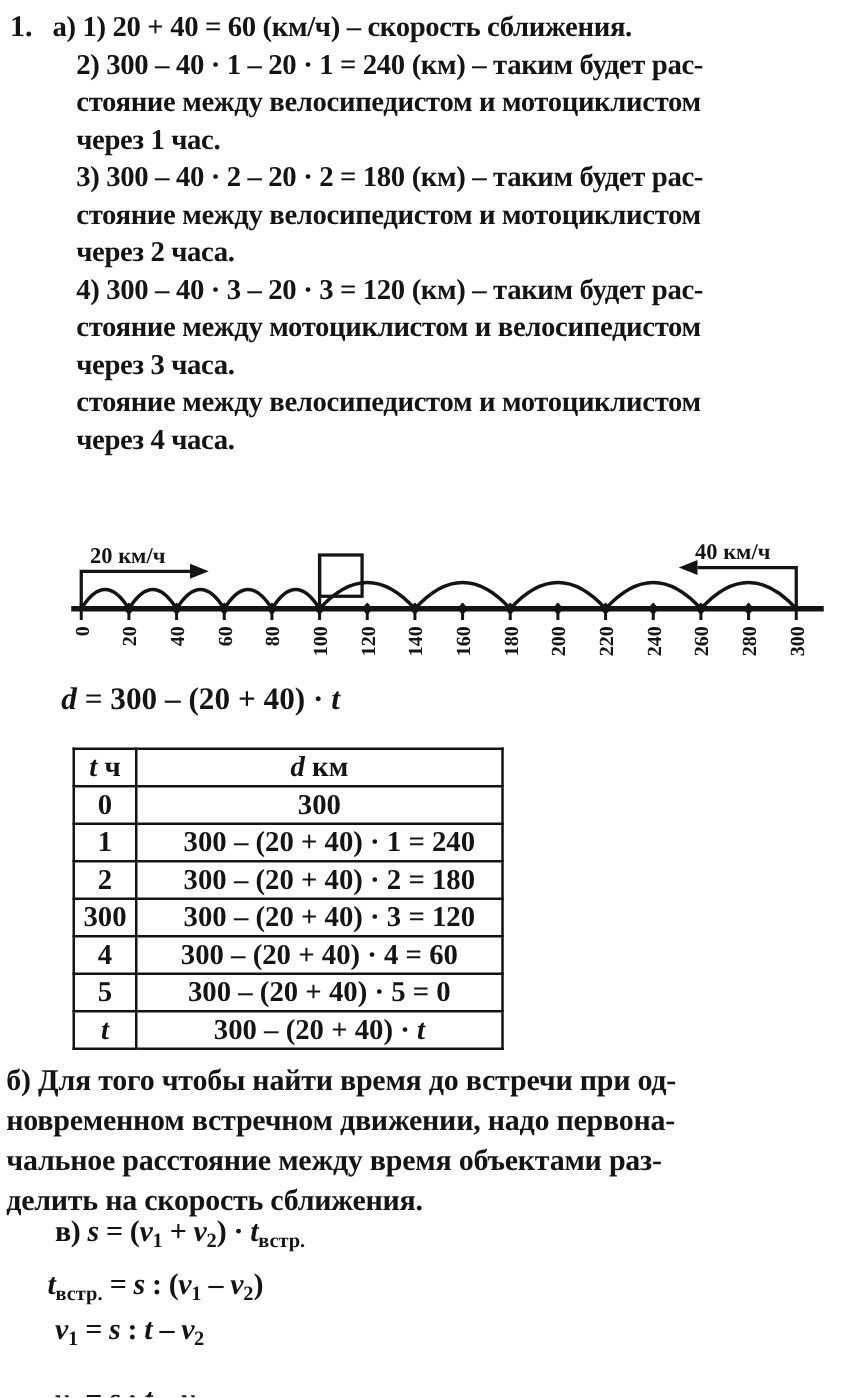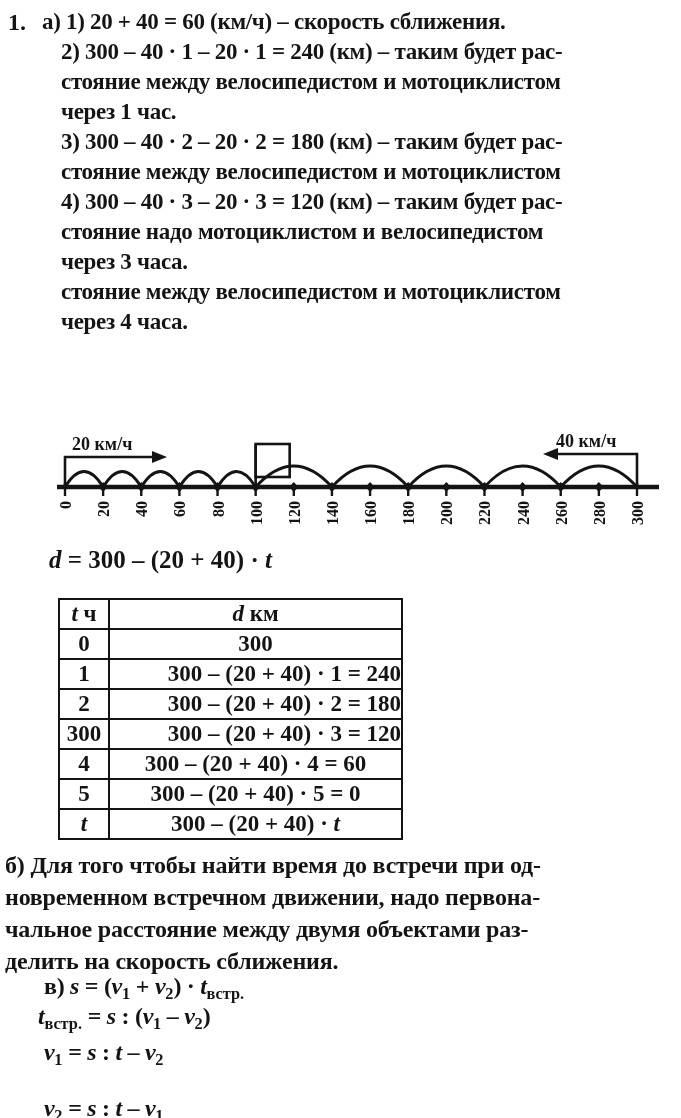--- a/index.html
+++ b/index.html
@@ -15,56 +15,57 @@
   #partA .tline:first-child{padding-left:42px;}
   .problem-marker{position:absolute;left:8px;top:7px;height:30px;line-height:30px;font-size:24px;}
   #partB{position:absolute;left:0;top:849px;width:681px;}
   #partB .tline{height:32px;line-height:32px;font-size:24px;padding-left:5px;letter-spacing:-0.2px;}
   
   #formulaD{position:absolute;left:49px;top:546px;font-size:25px;white-space:nowrap;}
   
   #partC{position:absolute;left:0;top:971px;width:681px;}
   #partC .tline{height:30px;line-height:30px;font-size:24px;}
   #partC .tline:nth-child(1){padding-left:44px;}
-  #partC .tline:nth-child(2){padding-left:38px;margin-top:0px;}
+  #partC .tline:nth-child(2){padding-left:38px;margin-top:12px;}
   #partC .tline:nth-child(3){padding-left:44px;margin-top:6px;}
   #partC .tline:nth-child(4){padding-left:44px;margin-top:26px;}
   .it{font-style:italic;}
   .sub{font-size:0.68em;vertical-align:-0.30em;letter-spacing:0;}
   
   #dTable{
     position:absolute;left:58px;top:598px;width:345px;
     border-collapse:collapse;table-layout:fixed;
   }
   #dTable td{
     border:2.5px solid #141414;height:28px;padding:0;
     font-size:23px;font-weight:700;text-align:center;vertical-align:middle;
     white-space:nowrap;overflow:hidden;
   }
   #dTable td.col-t{width:48px;}
-  #dTable td.al-l{text-align:right;padding-left:16px;}
+  #dTable td.al-l{text-align:center;padding-left:16px;}
   
   #diagram{position:absolute;left:0;top:413px;}
   #diagram text{font-family:"Liberation Serif","DejaVu Serif",serif;font-weight:700;fill:#141414;}
 </style>
 </head>
 <body>
 
 <div class="page">
   <div class="problem-marker">1.</div>
 
   <div id="partA">
       <div class="tline">а) 1) 20 + 40 = 60 (км/ч) – скорость сближения.</div>
       <div class="tline">2) 300 – 40 · 1 – 20 · 1 = 240 (км) – таким будет рас-</div>
       <div class="tline">стояние между велосипедистом и мотоциклистом</div>
       <div class="tline">через 1 час.</div>
       <div class="tline">3) 300 – 40 · 2 – 20 · 2 = 180 (км) – таким будет рас-</div>
       <div class="tline">стояние между велосипедистом и мотоциклистом</div>
+      <div class="tline">через 2 часа.</div>
       <div class="tline">4) 300 – 40 · 3 – 20 · 3 = 120 (км) – таким будет рас-</div>
-      <div class="tline">стояние надо мотоциклистом и велосипедистом</div>
+      <div class="tline">стояние между мотоциклистом и велосипедистом</div>
       <div class="tline">через 3 часа.</div>
       <div class="tline">стояние между велосипедистом и мотоциклистом</div>
       <div class="tline">через 4 часа.</div>
     </div>
 
   <svg id="diagram" width="681" height="128" viewBox="0 0 681 128">
       <line x1="57" y1="74" x2="659" y2="74" stroke="#141414" stroke-width="4.5"></line>
       <line x1="65" y1="70" x2="65" y2="83" stroke="#141414" stroke-width="2.4"></line>
       <line x1="103.13333333333333" y1="70" x2="103.13333333333333" y2="83" stroke="#141414" stroke-width="2.4"></line>
       <path d="M 98.63333333333333 74 L 103.13333333333333 69 L 107.63333333333333 74 L 103.13333333333333 79 Z" fill="#141414"></path>
@@ -166,21 +167,21 @@
         <tr>
           <td class="col-t"><span class="it">t</span></td>
           <td><span>300 – (20 + 40) · </span><span class="it">t</span></td>
         </tr>
       </tbody>
     </table>
 
   <div id="partB">
       <div class="tline">б) Для того чтобы найти время до встречи при од-</div>
       <div class="tline">новременном встречном движении, надо первона-</div>
-      <div class="tline">чальное расстояние между двумя объектами раз-</div>
+      <div class="tline">чальное расстояние между время объектами раз-</div>
       <div class="tline">делить на скорость сближения.</div>
     </div>
 
   <div id="partC">
       <div class="tline"><span>в) </span><span class="it">s</span><span> = (</span><span class="it">v</span><span class="sub">1</span><span> + </span><span class="it">v</span><span class="sub">2</span><span>) · </span><span class="it">t</span><span class="sub">встр.</span></div>
       <div class="tline"><span class="it">t</span><span class="sub">встр.</span><span> = </span><span class="it">s</span><span> : (</span><span class="it">v</span><span class="sub">1</span><span> – </span><span class="it">v</span><span class="sub">2</span><span>)</span></div>
       <div class="tline"><span class="it">v</span><span class="sub">1</span><span> = </span><span class="it">s</span><span> : </span><span class="it">t</span><span> – </span><span class="it">v</span><span class="sub">2</span></div>
       <div class="tline"><span class="it">v</span><span class="sub">2</span><span> = </span><span class="it">s</span><span> : </span><span class="it">t</span><span> – </span><span class="it">v</span><span class="sub">1</span></div>
     </div>
 </div>

